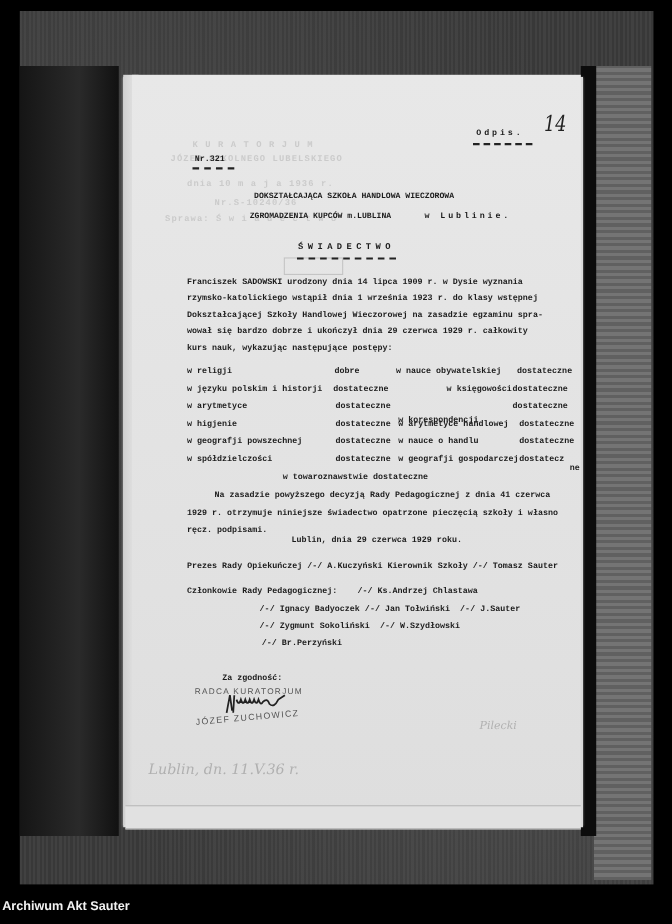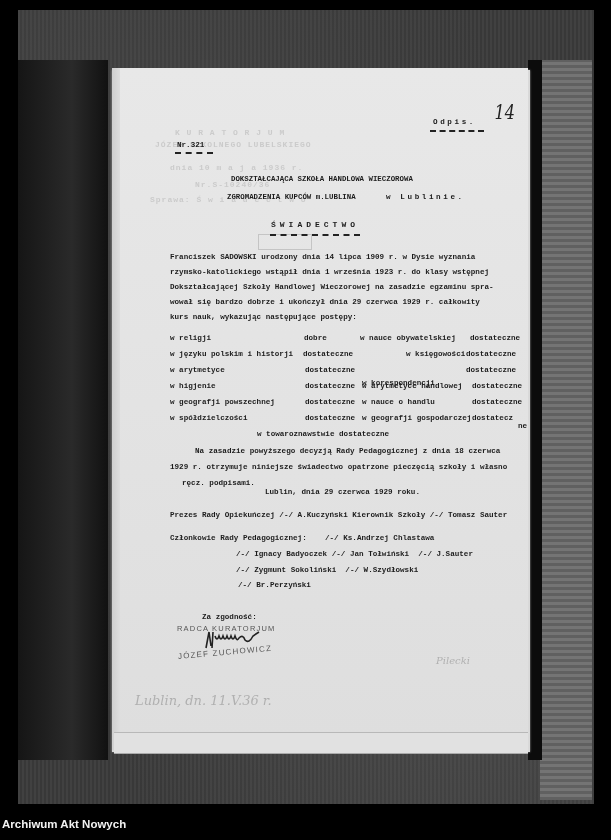--- a/index.html
+++ b/index.html
@@ -157,23 +157,23 @@
     <div class="t" style="left:170px;top:415px;">w spółdzielczości</div>
     <div class="t" style="left:305px;top:415px;">dostateczne</div>
     <div class="t" style="left:362px;top:415px;">w geografji gospodarczej</div>
     <div class="t" style="left:472px;top:415px;">dostatecz</div>
     <div class="t" style="left:518px;top:423px;">ne</div>
   </div>
   <div class="t" style="left:257px;top:431px;">w towaroznawstwie dostateczne</div>
 </div>
 
 <div>
-  <div class="t" style="left:195px;top:448px;">Na zasadzie powyższego decyzją Rady Pedagogicznej z dnia 18 czerwca</div>
+  <div class="t" style="left:195px;top:448px;">Na zasadzie powyższego decyzją Rady Pedagogicznej z dnia 41 czerwca</div>
   <div class="t" style="left:170px;top:464px;">1929 r. otrzymuje niniejsze świadectwo opatrzone pieczęcią szkoły i własno</div>
-  <div class="t" style="left:182px;top:480px;">ręcz. podpisami.</div>
+  <div class="t" style="left:170px;top:480px;">ręcz. podpisami.</div>
 </div>
 
 <div class="t" style="left:265px;top:489px;">Lublin, dnia 29 czerwca 1929 roku.</div>
 
 <div class="t" style="left:170px;top:512px;">Prezes Rady Opiekuńczej /-/ A.Kuczyński Kierownik Szkoły /-/ Tomasz Sauter</div>
 
 <div class="t" style="left:170px;top:535px;">Członkowie Rady Pedagogicznej:</div>
 <div class="t" style="left:325px;top:535px;">/-/ Ks.Andrzej Chlastawa</div>
 <div class="t" style="left:236px;top:551px;">/-/ Ignacy Badyoczek /-/ Jan Tołwiński  /-/ J.Sauter</div>
 <div class="t" style="left:236px;top:567px;">/-/ Zygmunt Sokoliński  /-/ W.Szydłowski</div>
@@ -182,13 +182,13 @@
 <div class="t" style="left:178px;top:614px;margin-left:24px;">Za zgodność:</div>
 <div class="stamp" style="left:177px;top:624px;">RADCA KURATORJUM</div>
 <svg class="signature" viewBox="0 0 60 24">
   <path d="M3 20 L6 4 L8 18 M10 4 L9 20 M12 8 Q14 14 16 8 Q18 14 20 8 Q22 14 24 8 Q26 14 28 8 Q30 14 32 8 Q34 14 36 10 Q40 6 42 12 Q46 16 50 8 L56 4" stroke="#222" stroke-width="1.6" fill="none"></path>
 </svg>
 <div class="stamp" style="left:178px;top:652px;font-size:8px;transform:rotate(-5deg);transform-origin:left;">JÓZEF ZUCHOWICZ</div>
 
 <div class="ghost-sign">Pilecki</div>
 <div class="pencil-note">Lublin, dn. 11.V.36 r.</div>
 
-<div class="footer-label">Archiwum Akt Nowych</div>
+<div class="footer-label">Archiwum Akt Sauter</div>
 
 </body></html>

